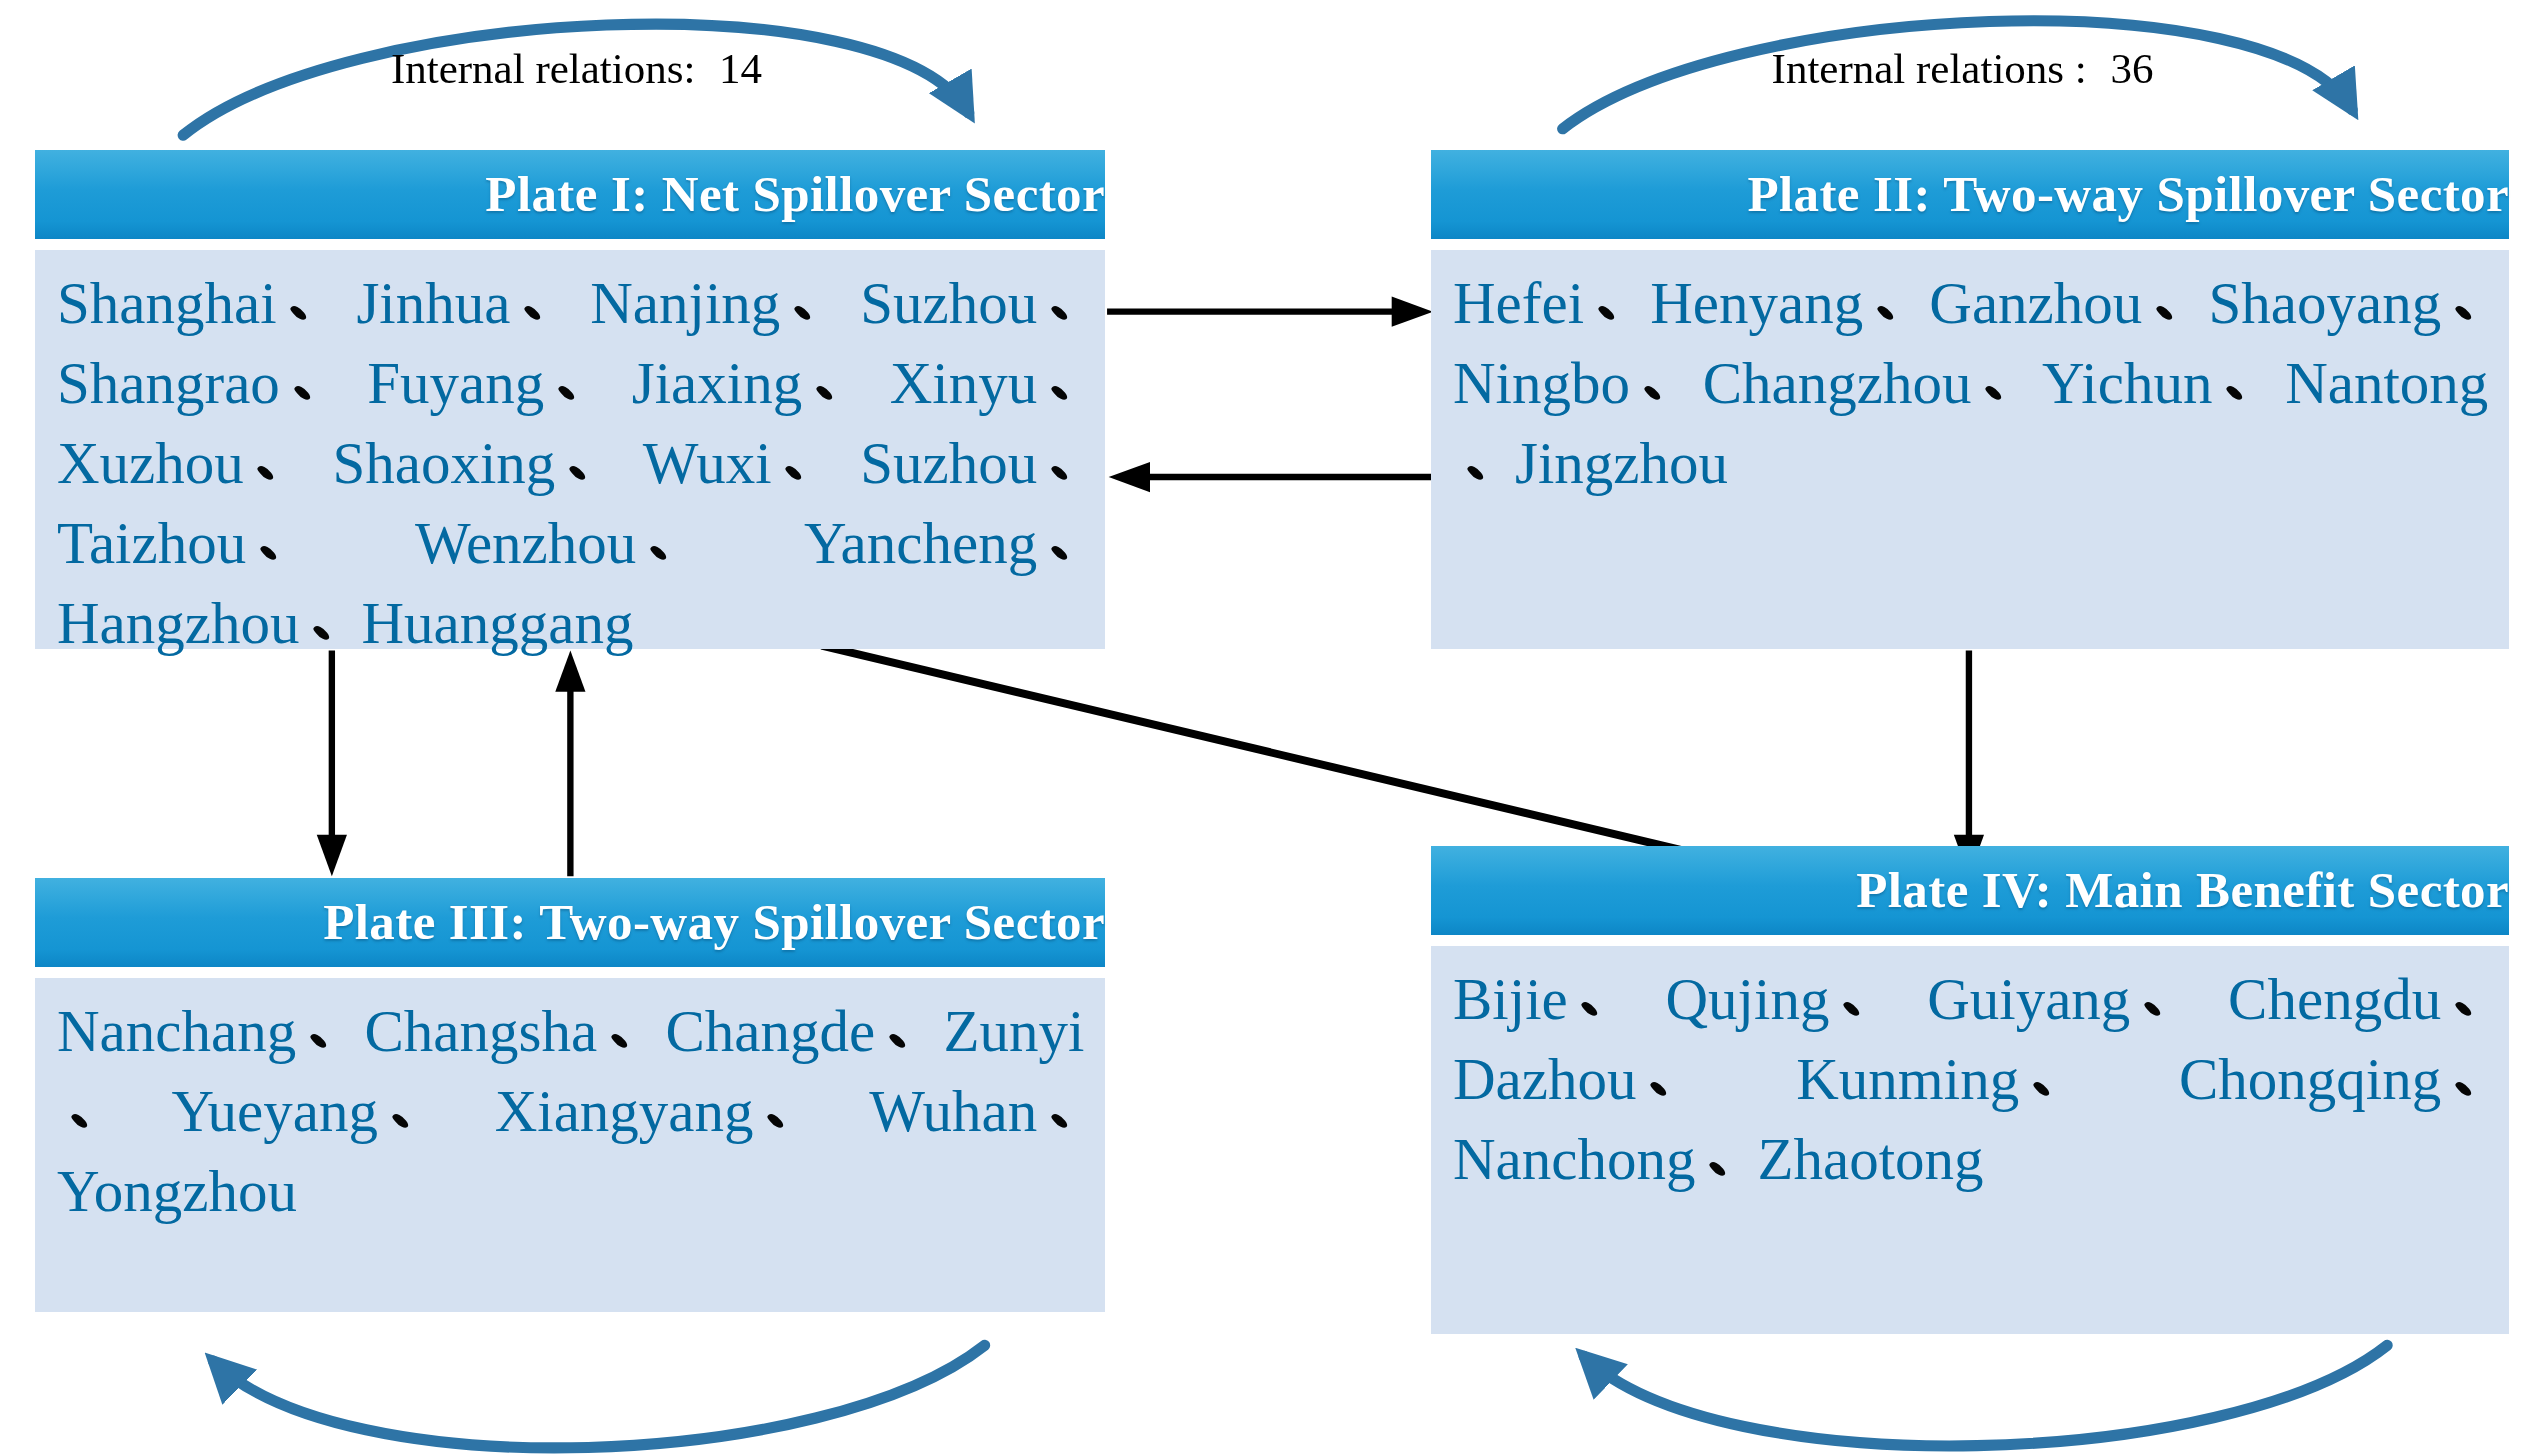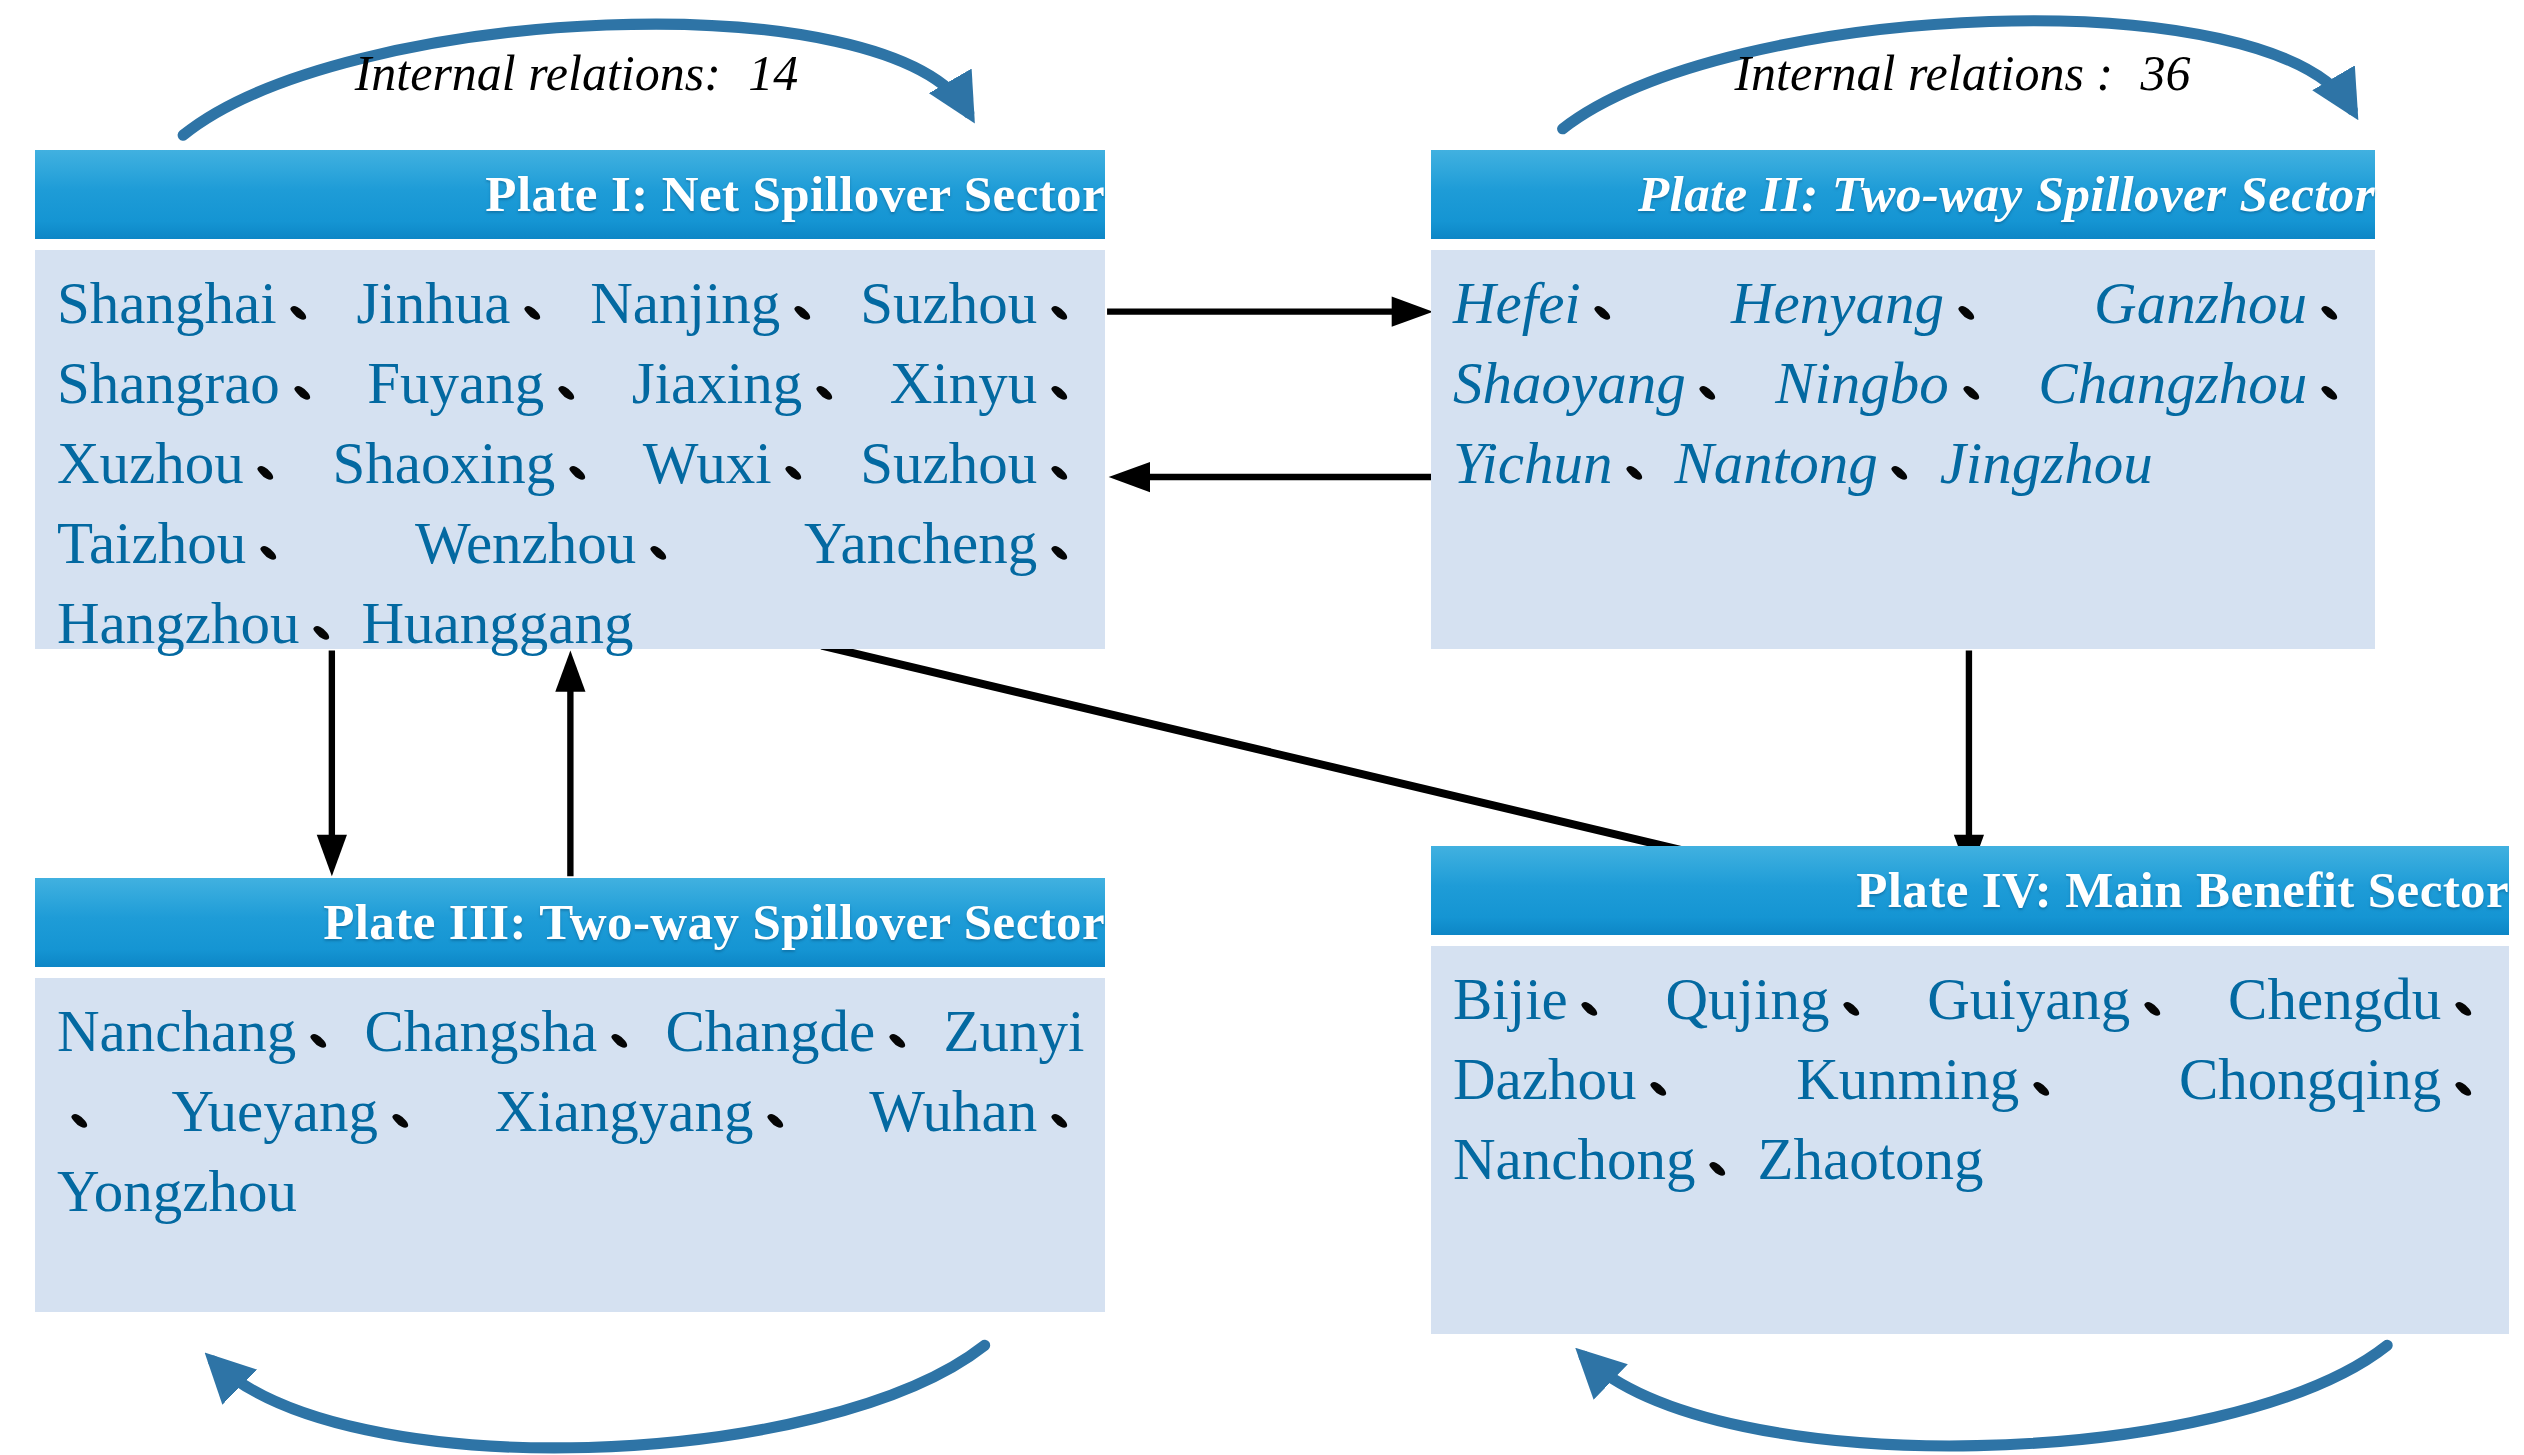--- a/index.html
+++ b/index.html
@@ -49,24 +49,23 @@
     width:0.15em;height:0.3em;
     background:#050505;
     border-radius:30% 95% 40% 95% / 25% 95% 45% 95%;
     transform:rotate(-38deg);
   }
 
   .ir-label{
     position:absolute;
     width:795px;
     text-align:center;
-    font-size:50px;
+    font-size:43px;
     color:#000;
     white-space:nowrap;
-    font-style:italic;
   }
   .ir-value{margin-left:0.55em;}
 
   .arrow-line{stroke:var(--arrow-black,#000);stroke-width:8;}
   .arrow-head{fill:var(--arrow-black,#000);}
   .arc{fill:none;stroke:var(--arc-blue,#2e74a6);stroke-width:14;stroke-linecap:round;}
 </style>
 </head>
 <body>
 
@@ -120,21 +119,21 @@
   </div>
   <div class="ir-label" style="left:1565px;top:44px;">
     <span>Internal relations :</span><span class="ir-value">36</span>
   </div>
 
   <div class="plate p1" style="left:35px;top:150px;width:1070px;">
     <div class="plate-header">Plate I: Net Spillover Sector</div>
     <div class="plate-body"><span class="city">Shanghai</span><span class="sep"></span> <span class="city">Jinhua</span><span class="sep"></span> <span class="city">Nanjing</span><span class="sep"></span> <span class="city">Suzhou</span><span class="sep"></span> <span class="city">Shangrao</span><span class="sep"></span> <span class="city">Fuyang</span><span class="sep"></span> <span class="city">Jiaxing</span><span class="sep"></span> <span class="city">Xinyu</span><span class="sep"></span> <span class="city">Xuzhou</span><span class="sep"></span> <span class="city">Shaoxing</span><span class="sep"></span> <span class="city">Wuxi</span><span class="sep"></span> <span class="city">Suzhou</span><span class="sep"></span> <span class="city">Taizhou</span><span class="sep"></span> <span class="city">Wenzhou</span><span class="sep"></span> <span class="city">Yancheng</span><span class="sep"></span> <span class="city">Hangzhou</span><span class="sep"></span> <span class="city">Huanggang</span></div>
   </div>
 
-  <div class="plate p2" style="left:1431px;top:150px;width:944px;font-style:italic;">
+  <div class="plate p2" style="left:1431px;top:150px;width:1078px;">
     <div class="plate-header">Plate II: Two-way Spillover Sector</div>
     <div class="plate-body"><span class="city">Hefei</span><span class="sep"></span> <span class="city">Henyang</span><span class="sep"></span> <span class="city">Ganzhou</span><span class="sep"></span> <span class="city">Shaoyang</span><span class="sep"></span> <span class="city">Ningbo</span><span class="sep"></span> <span class="city">Changzhou</span><span class="sep"></span> <span class="city">Yichun</span><span class="sep"></span> <span class="city">Nantong</span><span class="sep"></span> <span class="city">Jingzhou</span></div>
   </div>
 
   <div class="plate p3" style="left:35px;top:878px;width:1070px;">
     <div class="plate-header">Plate III: Two-way Spillover Sector</div>
     <div class="plate-body"><span class="city">Nanchang</span><span class="sep"></span> <span class="city">Changsha</span><span class="sep"></span> <span class="city">Changde</span><span class="sep"></span> <span class="city">Zunyi</span><span class="sep"></span> <span class="city">Yueyang</span><span class="sep"></span> <span class="city">Xiangyang</span><span class="sep"></span> <span class="city">Wuhan</span><span class="sep"></span> <span class="city">Yongzhou</span></div>
   </div>
 
   <div class="plate p4" style="left:1431px;top:846px;width:1078px;">

